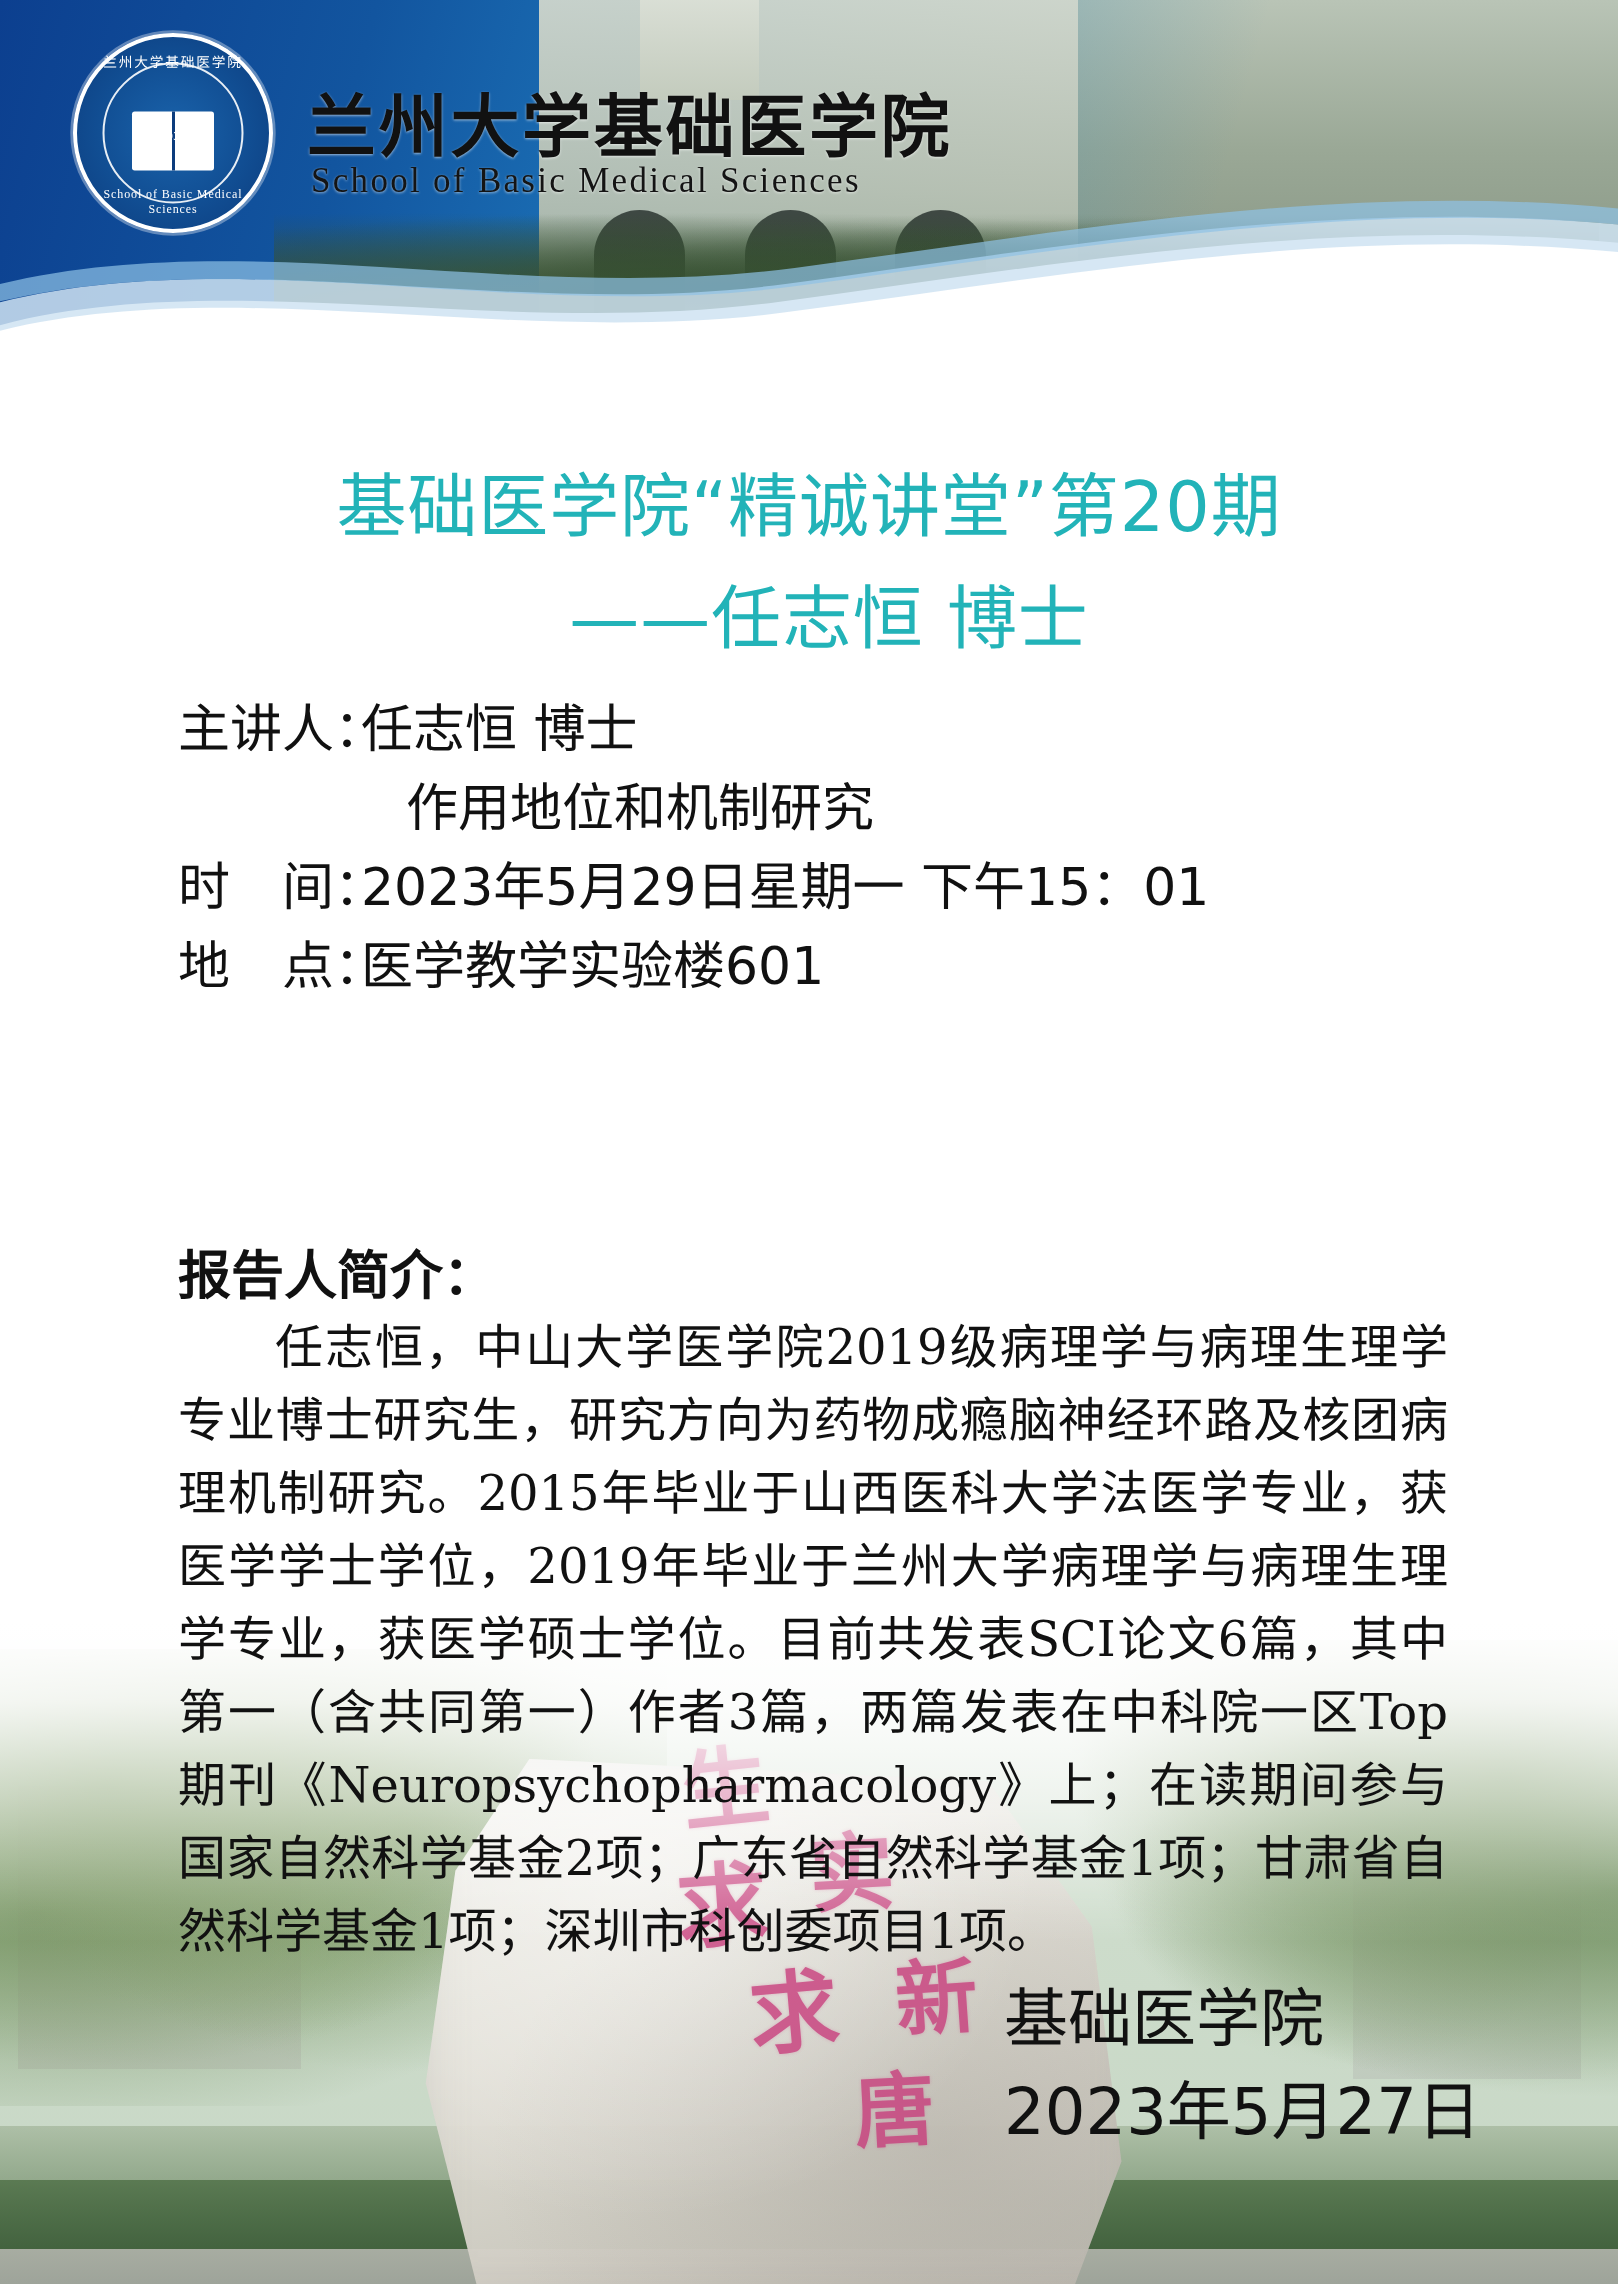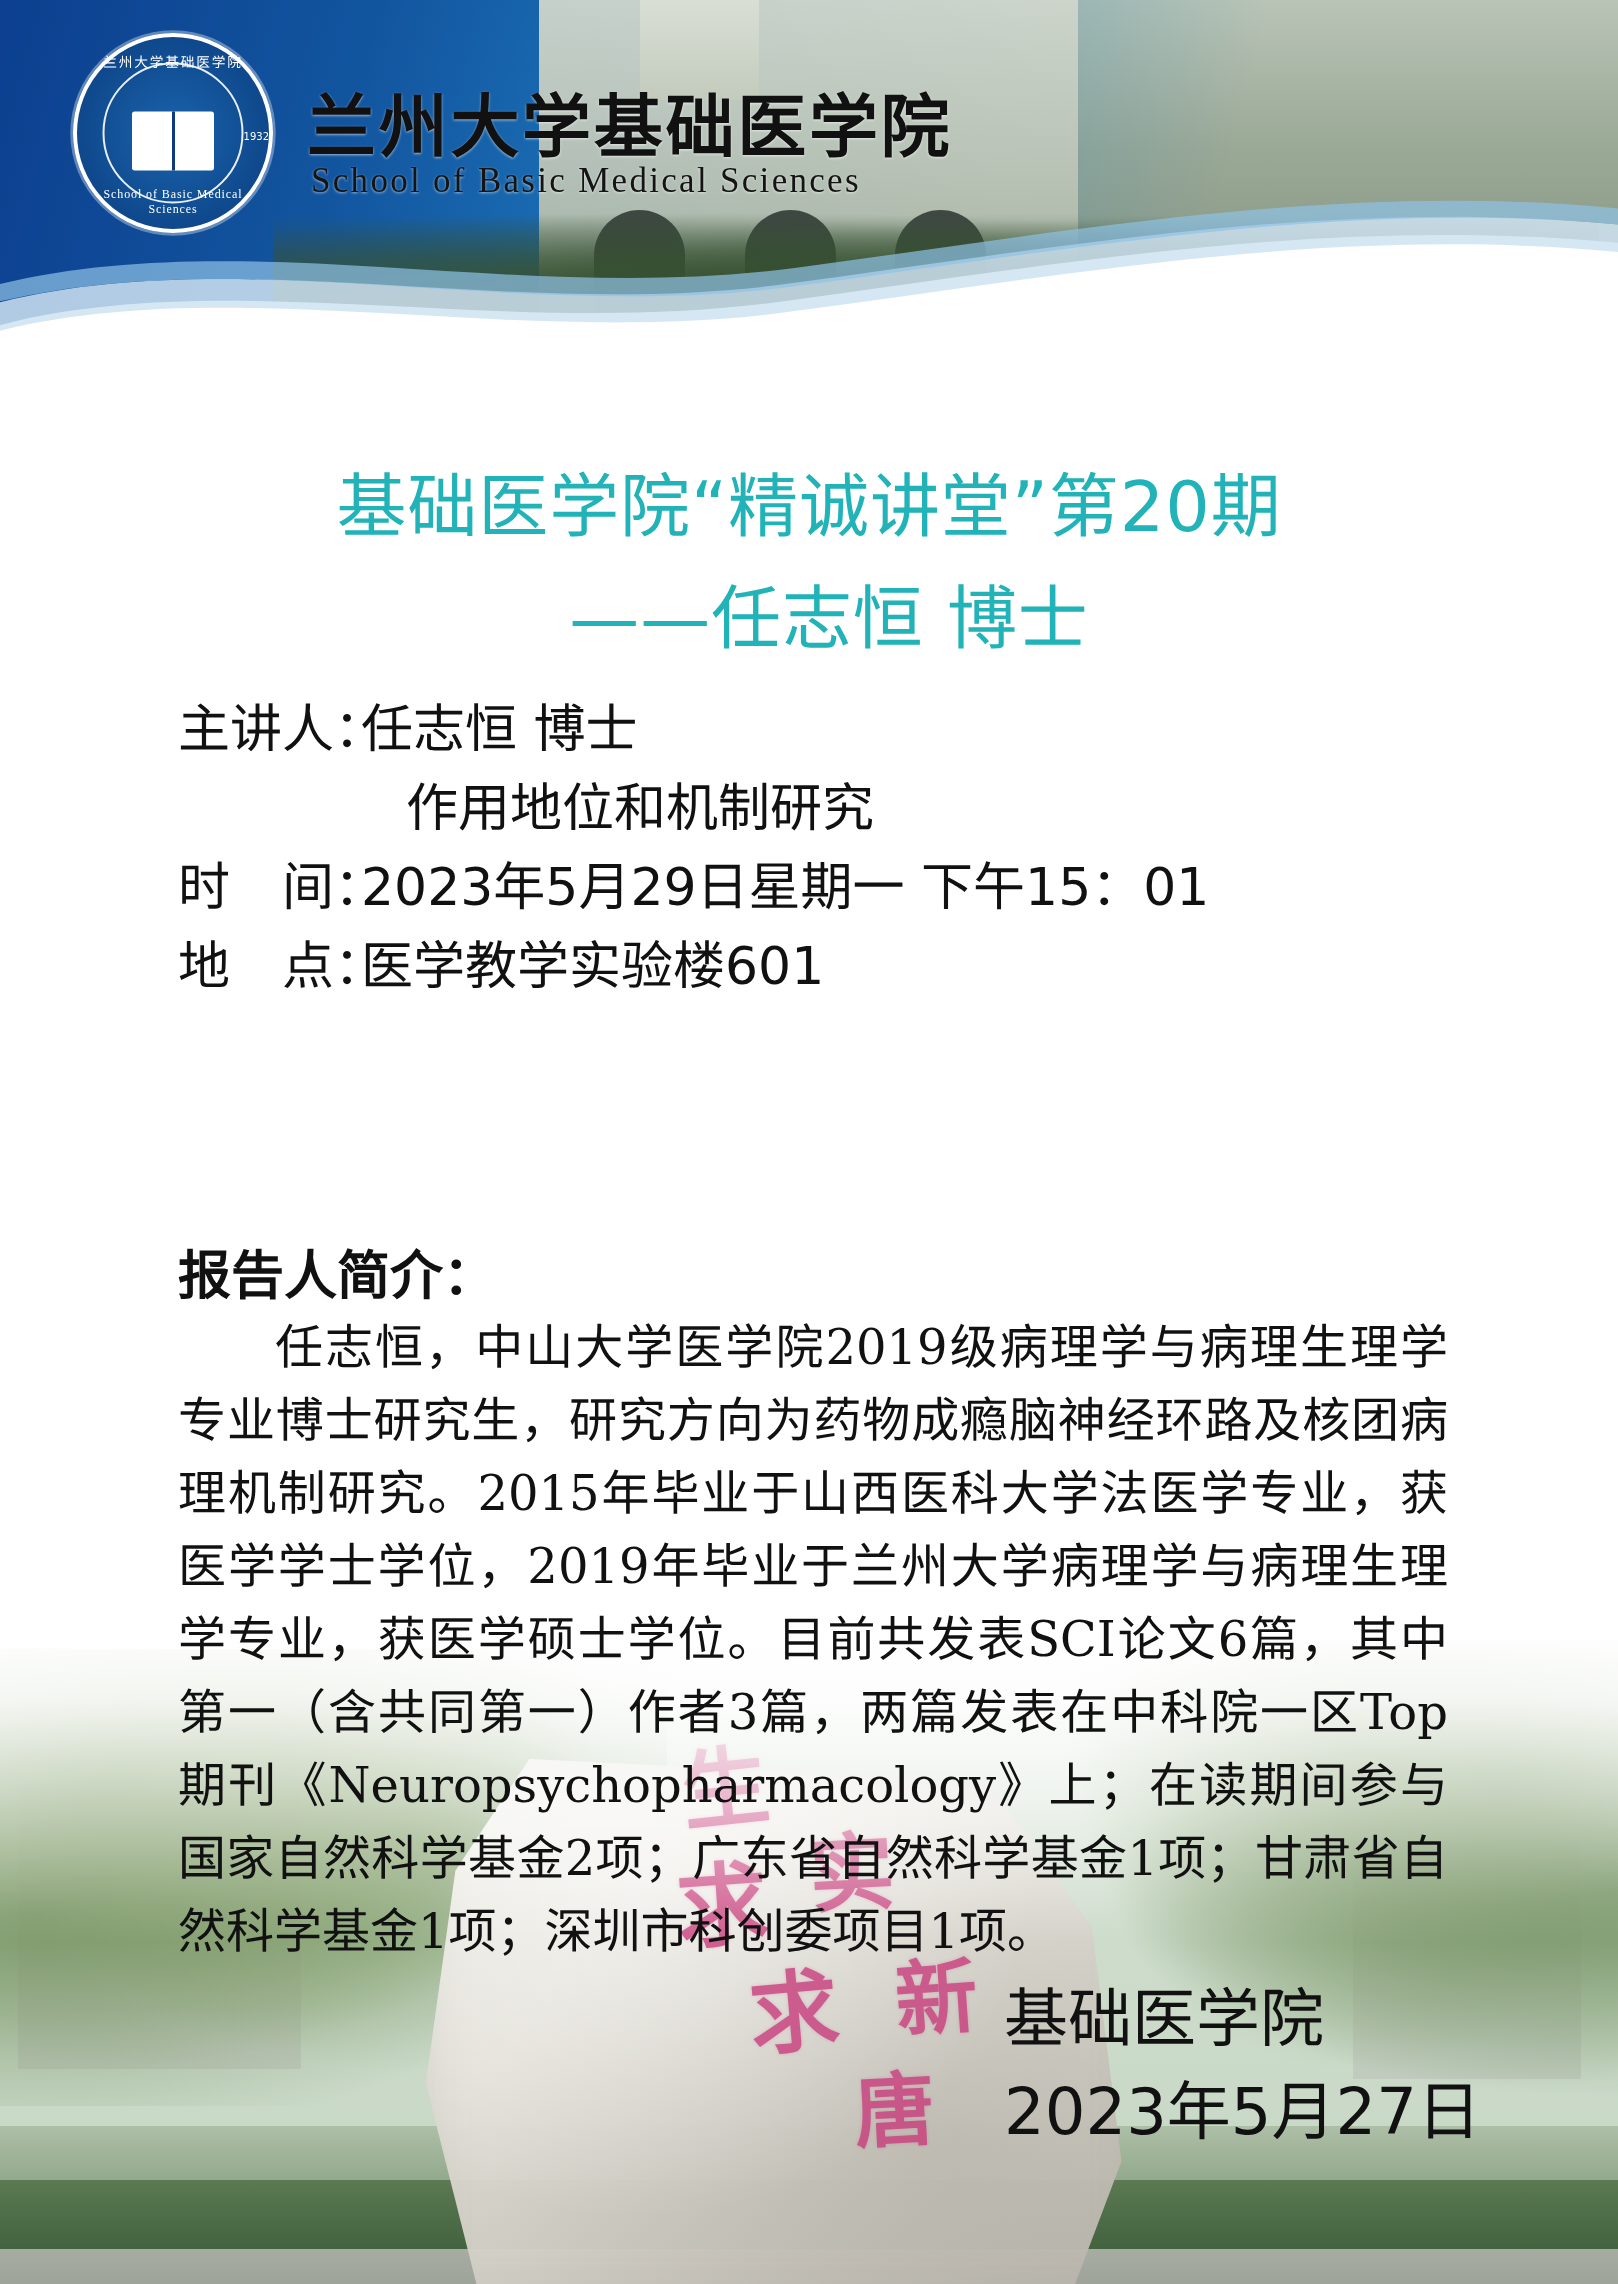--- a/index.html
+++ b/index.html
@@ -280,21 +280,21 @@
     text-align: center;
     color: #ffffff;
     font-size: 12px;
     letter-spacing: 0.9px;
     font-family: "Liberation Serif", serif;
   }
   .crest-year {
     position: absolute;
     left: 0; right: 0;
     top: 94px;
-    text-align: right;
+    text-align: center;
     color: #ffffff;
     font-size: 10px;
   }
 
   .school-cn {
     position: absolute;
     left: 307px;
     top: 71px;
     font-size: 69px;
     font-weight: 700;

